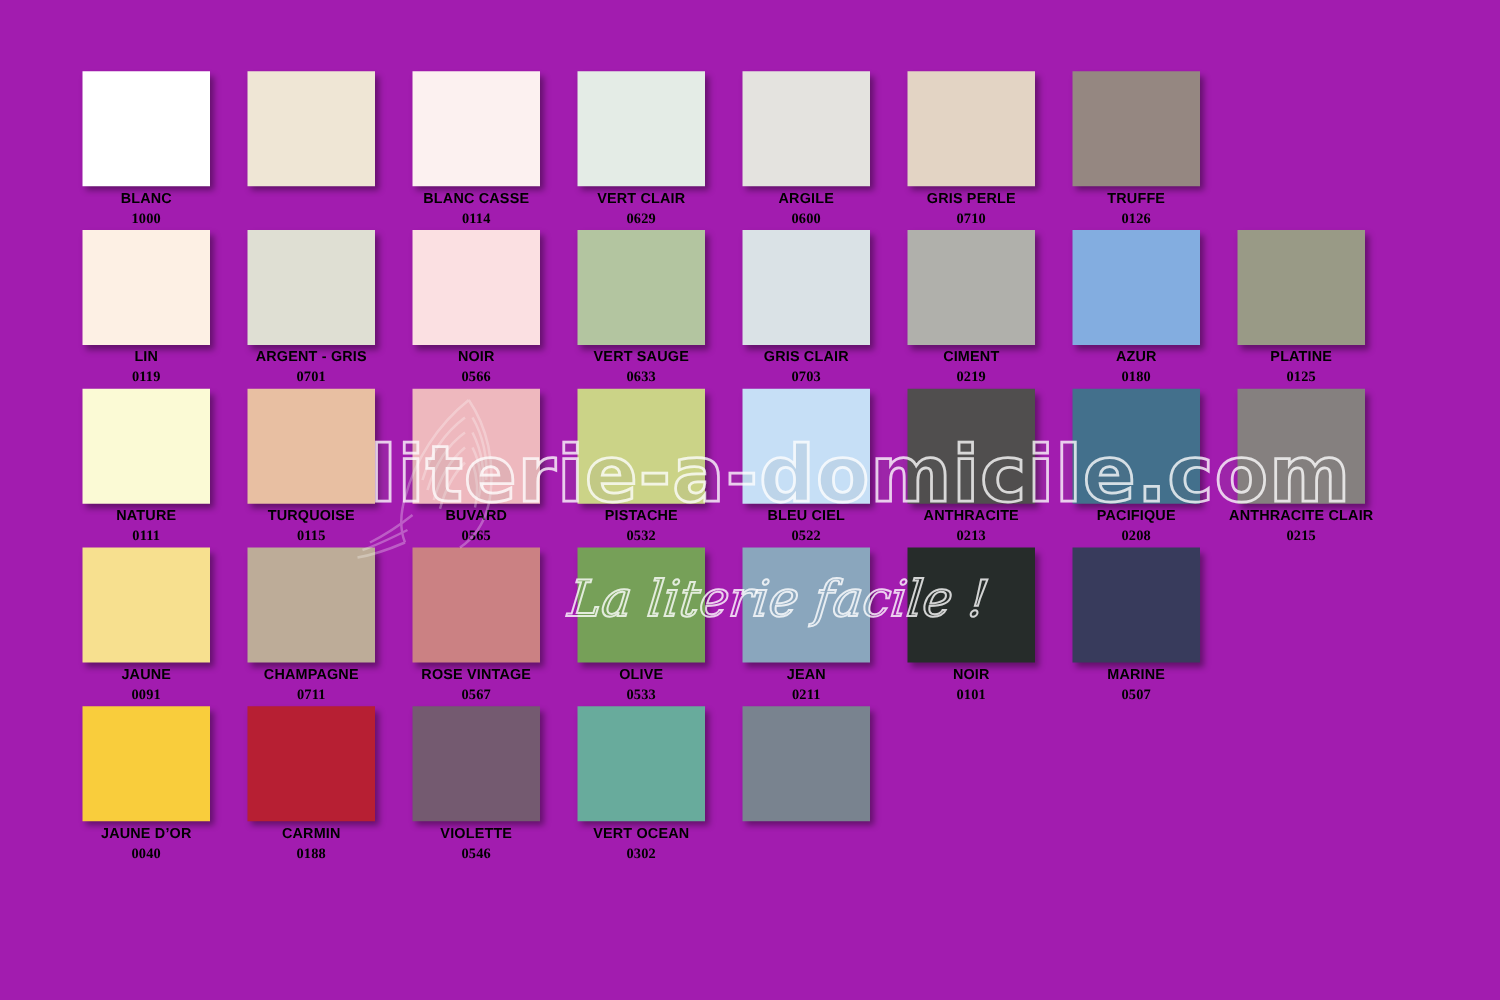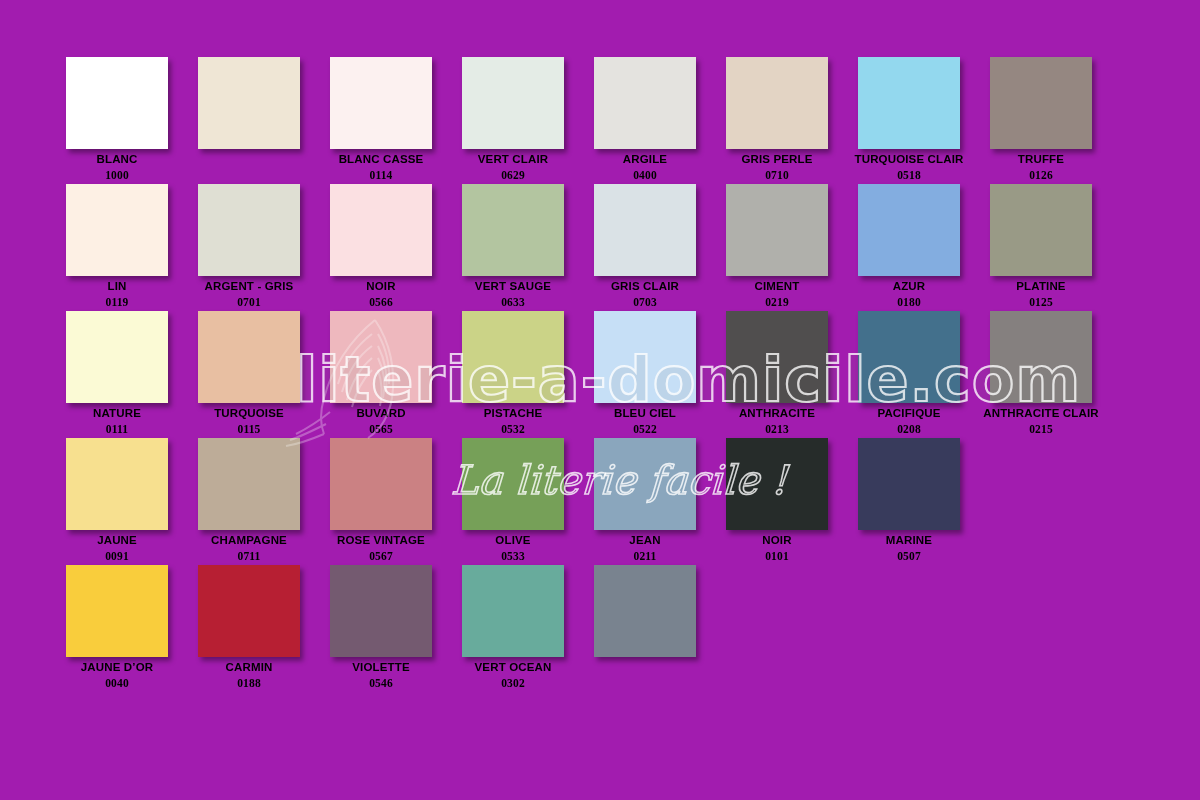--- a/index.html
+++ b/index.html
@@ -128,35 +128,28 @@
         <div class="chip" style="background-color: rgb(228, 236, 230);"></div>
         <div class="cap">
           <span>VERT CLAIR</span>
           <span class="code">0629</span>
         </div>
       </div>
       <div class="cell">
         <div class="chip" style="background-color: rgb(228, 227, 223);"></div>
         <div class="cap">
           <span>ARGILE</span>
-          <span class="code">0400</span>
+          <span class="code">0600</span>
         </div>
       </div>
       <div class="cell">
         <div class="chip" style="background-color: rgb(227, 212, 196);"></div>
         <div class="cap">
           <span>GRIS PERLE</span>
           <span class="code">0710</span>
-        </div>
-      </div>
-      <div class="cell">
-        <div class="chip" style="background-color: rgb(147, 216, 238);"></div>
-        <div class="cap">
-          <span>TURQUOISE CLAIR</span>
-          <span class="code">0518</span>
         </div>
       </div>
       <div class="cell">
         <div class="chip" style="background-color: rgb(149, 135, 129);"></div>
         <div class="cap">
           <span>TRUFFE</span>
           <span class="code">0126</span>
         </div>
       </div>
     </div>

